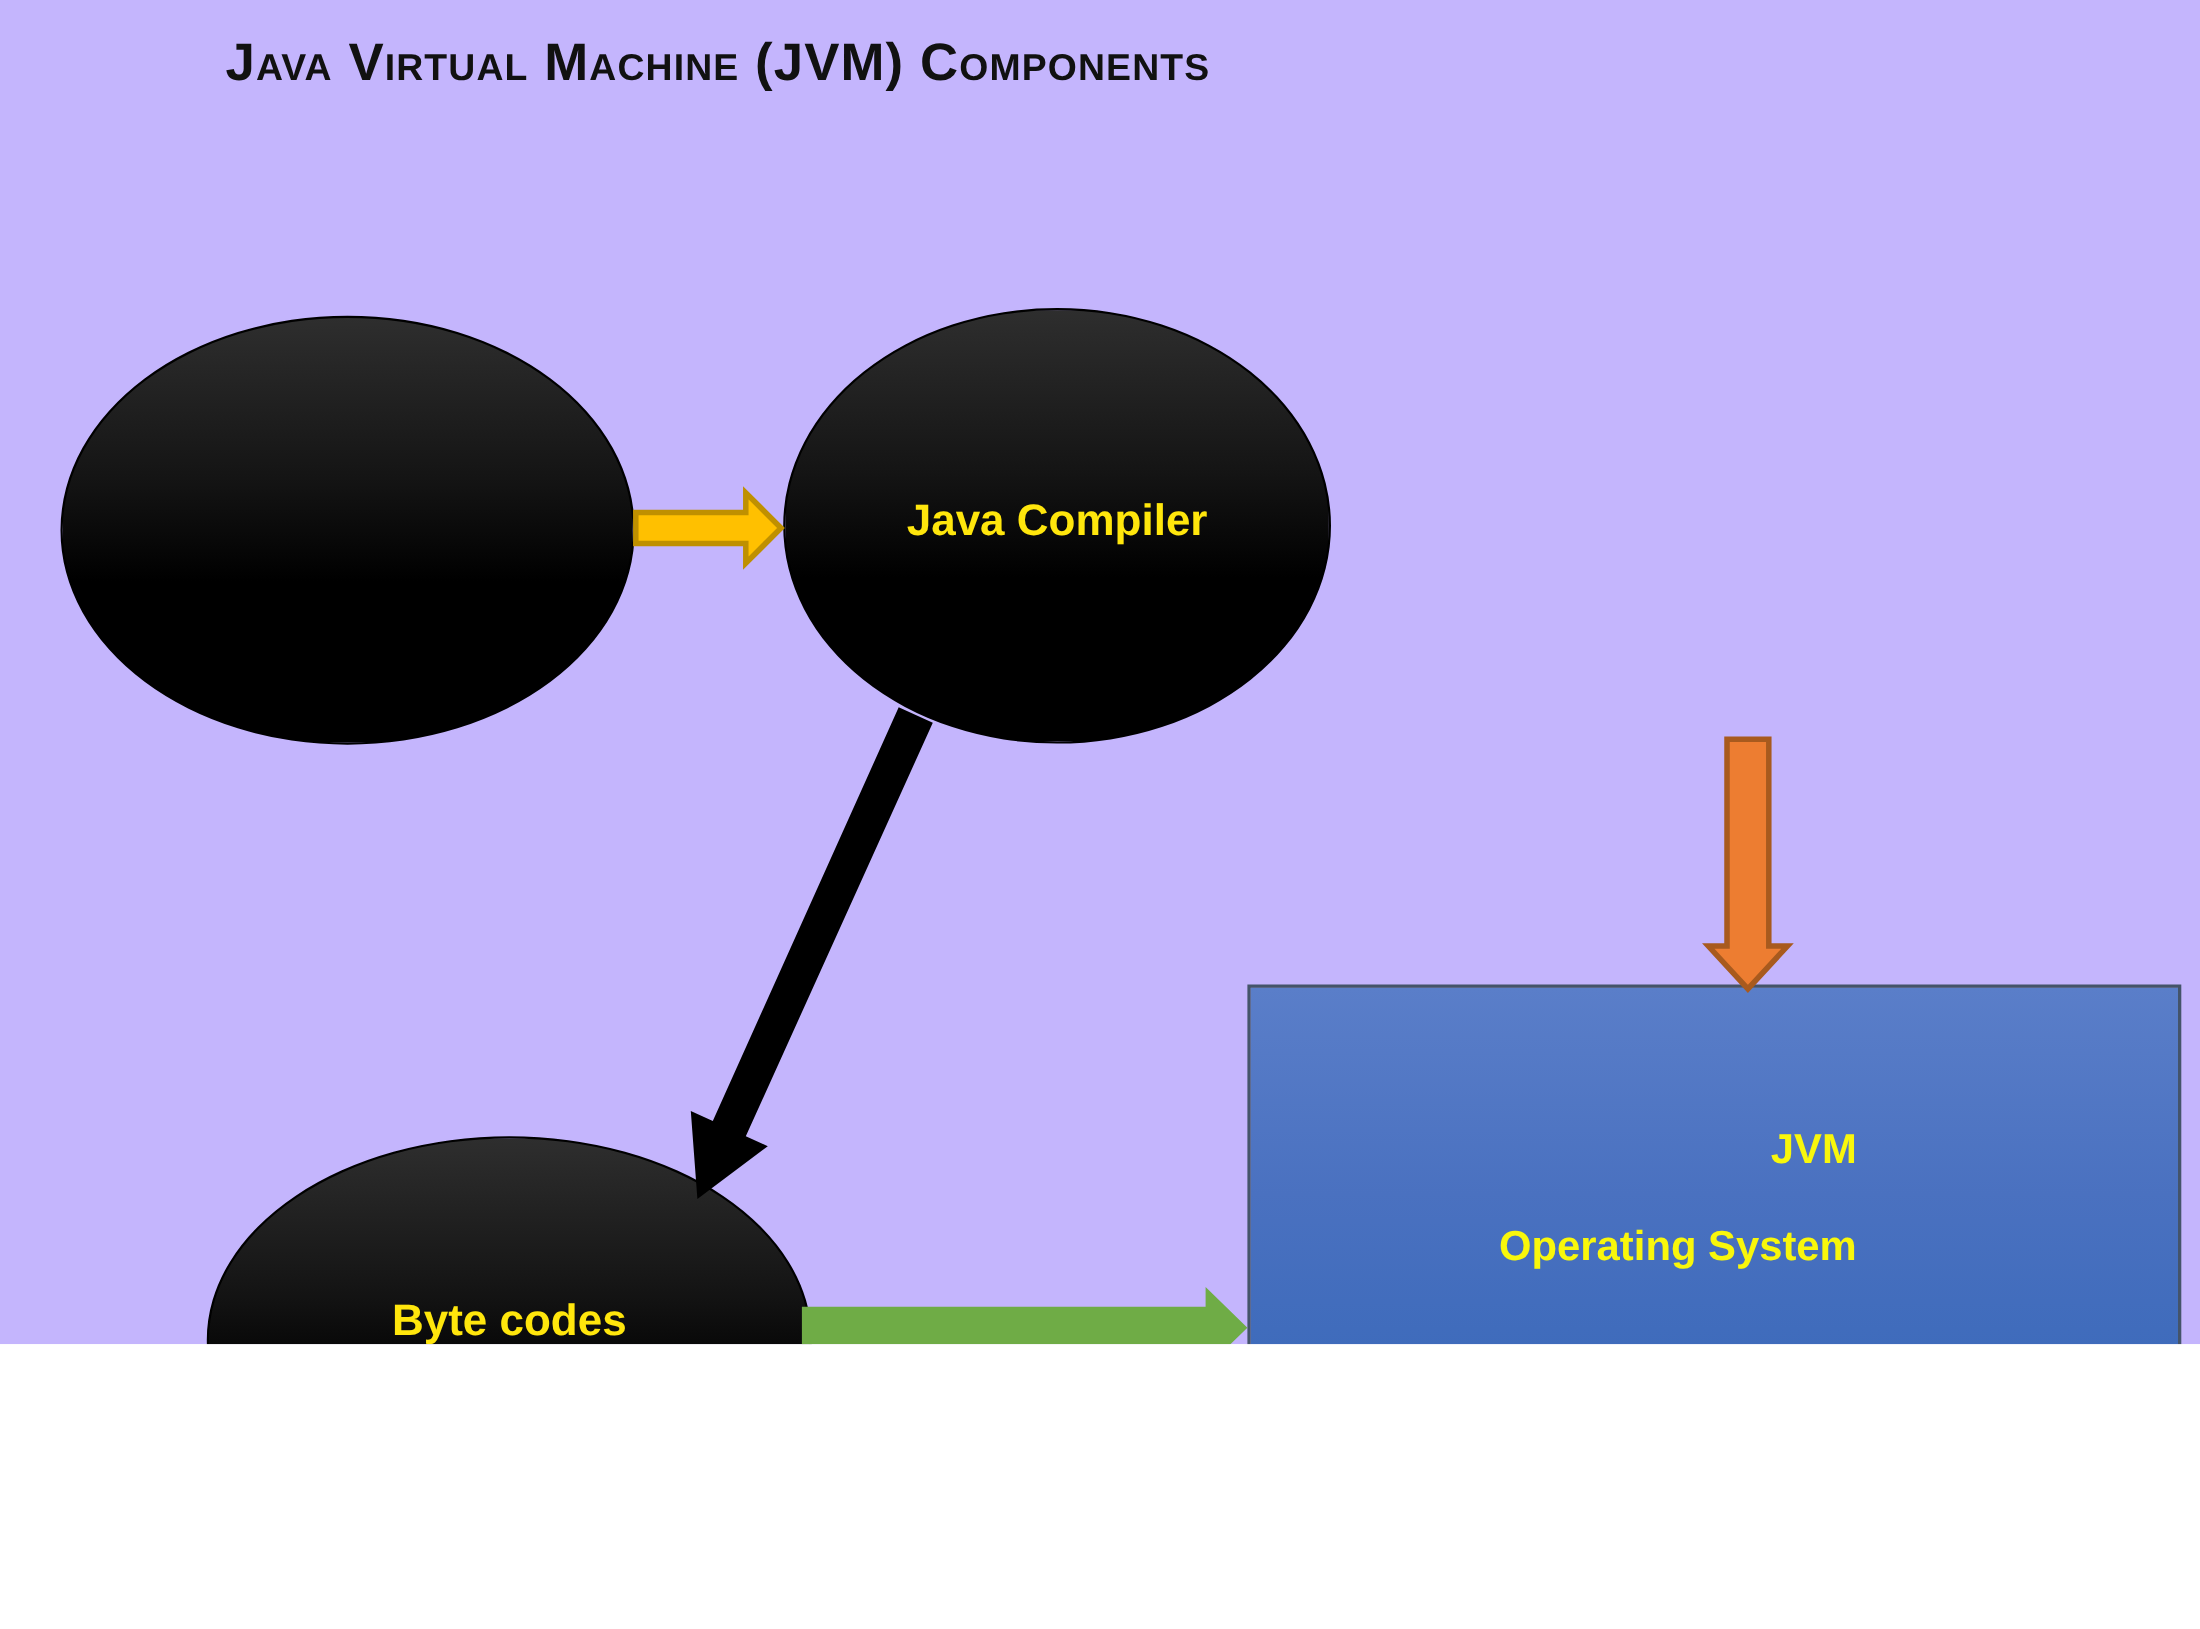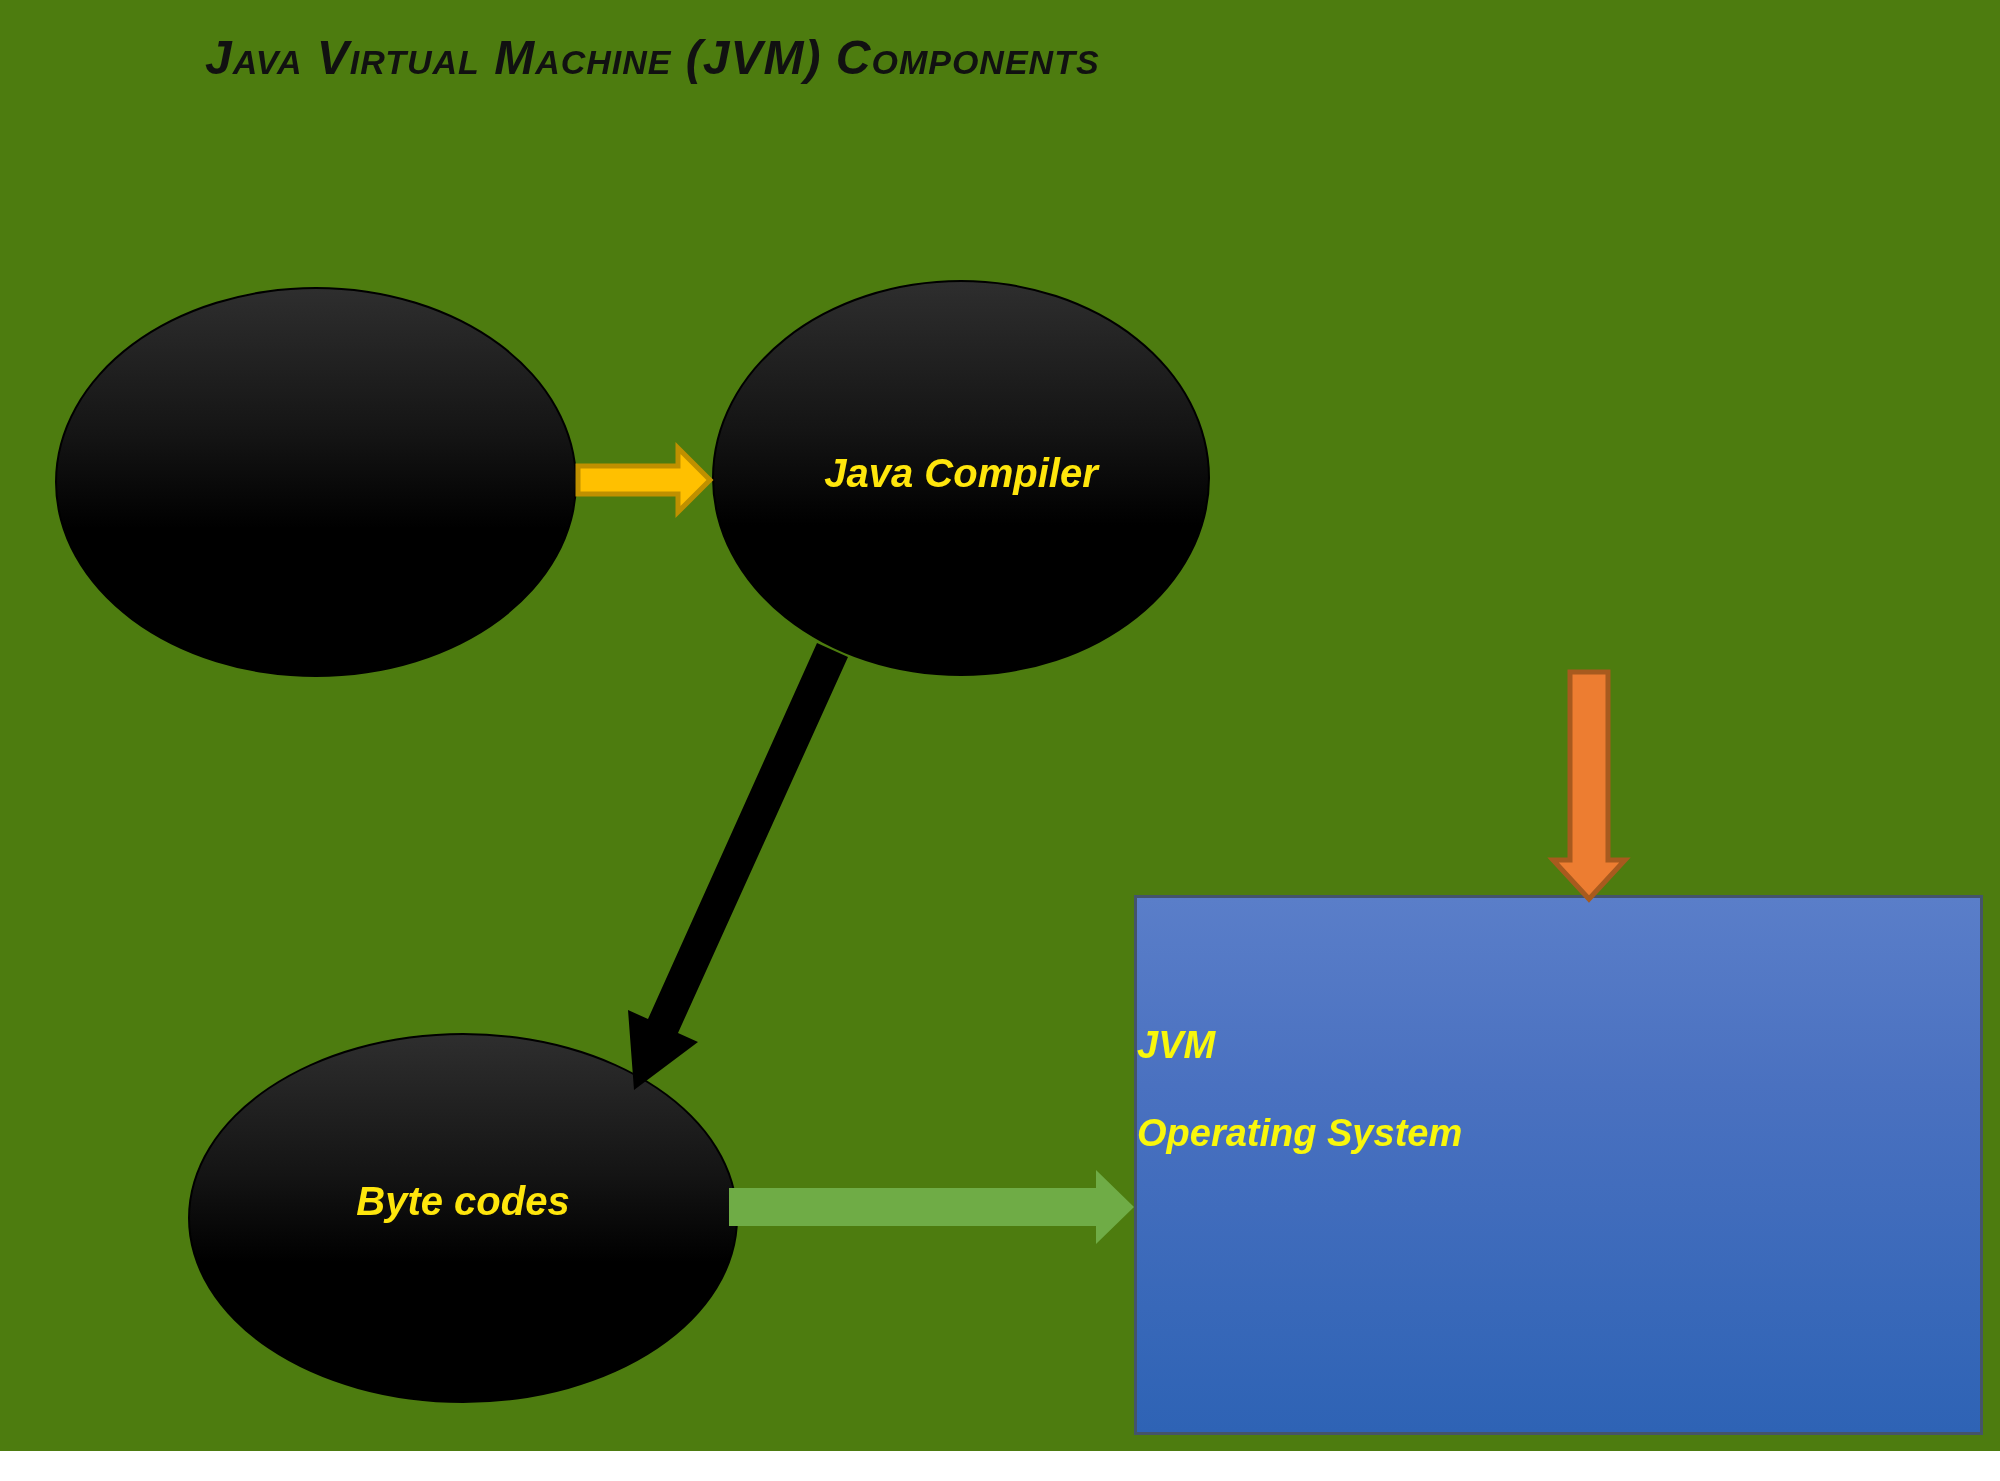--- a/index.html
+++ b/index.html
@@ -1,23 +1,22 @@
 <!DOCTYPE html>
 <html><head>
 <meta charset="utf-8">
 <style>
   html, body { margin: 0; padding: 0; background: #ffffff; }
   #canvas {
     position: relative;
     width: 2000px;
-    height: 1451px;
-    background: #4d7c0f;
+    height: 1222px;
+    background: #c4b5fd;
     overflow: hidden;
     font-family: "Liberation Sans", sans-serif;
-    font-style: italic;
   }
   .title {
     position: absolute;
     left: 205px;
     top: 30px;
     font-size: 48px;
     font-weight: bold;
     font-variant: small-caps;
     letter-spacing: 1px;
     color: #111111;
@@ -54,21 +53,22 @@
     left: 1134px; top: 895px; width: 849px; height: 540px;
     background: linear-gradient(180deg, #5a7ec9 0%, #4a71c0 35%, #2e63b5 100%);
     border: 3px solid #44546a;
     box-sizing: border-box;
   }
   #jvm-box-text {
     position: absolute;
     left: 0; top: 0;
     width: 512px;
     padding-top: 103px;
-    text-align: left;
+    text-align: right;
+    padding-left: 39px;
   }
   .box-line {
     color: #f9f70b;
     font-weight: bold;
     font-size: 38px;
     line-height: 88px;
     white-space: nowrap;
   }
   #arrows-layer {
     position: absolute;

